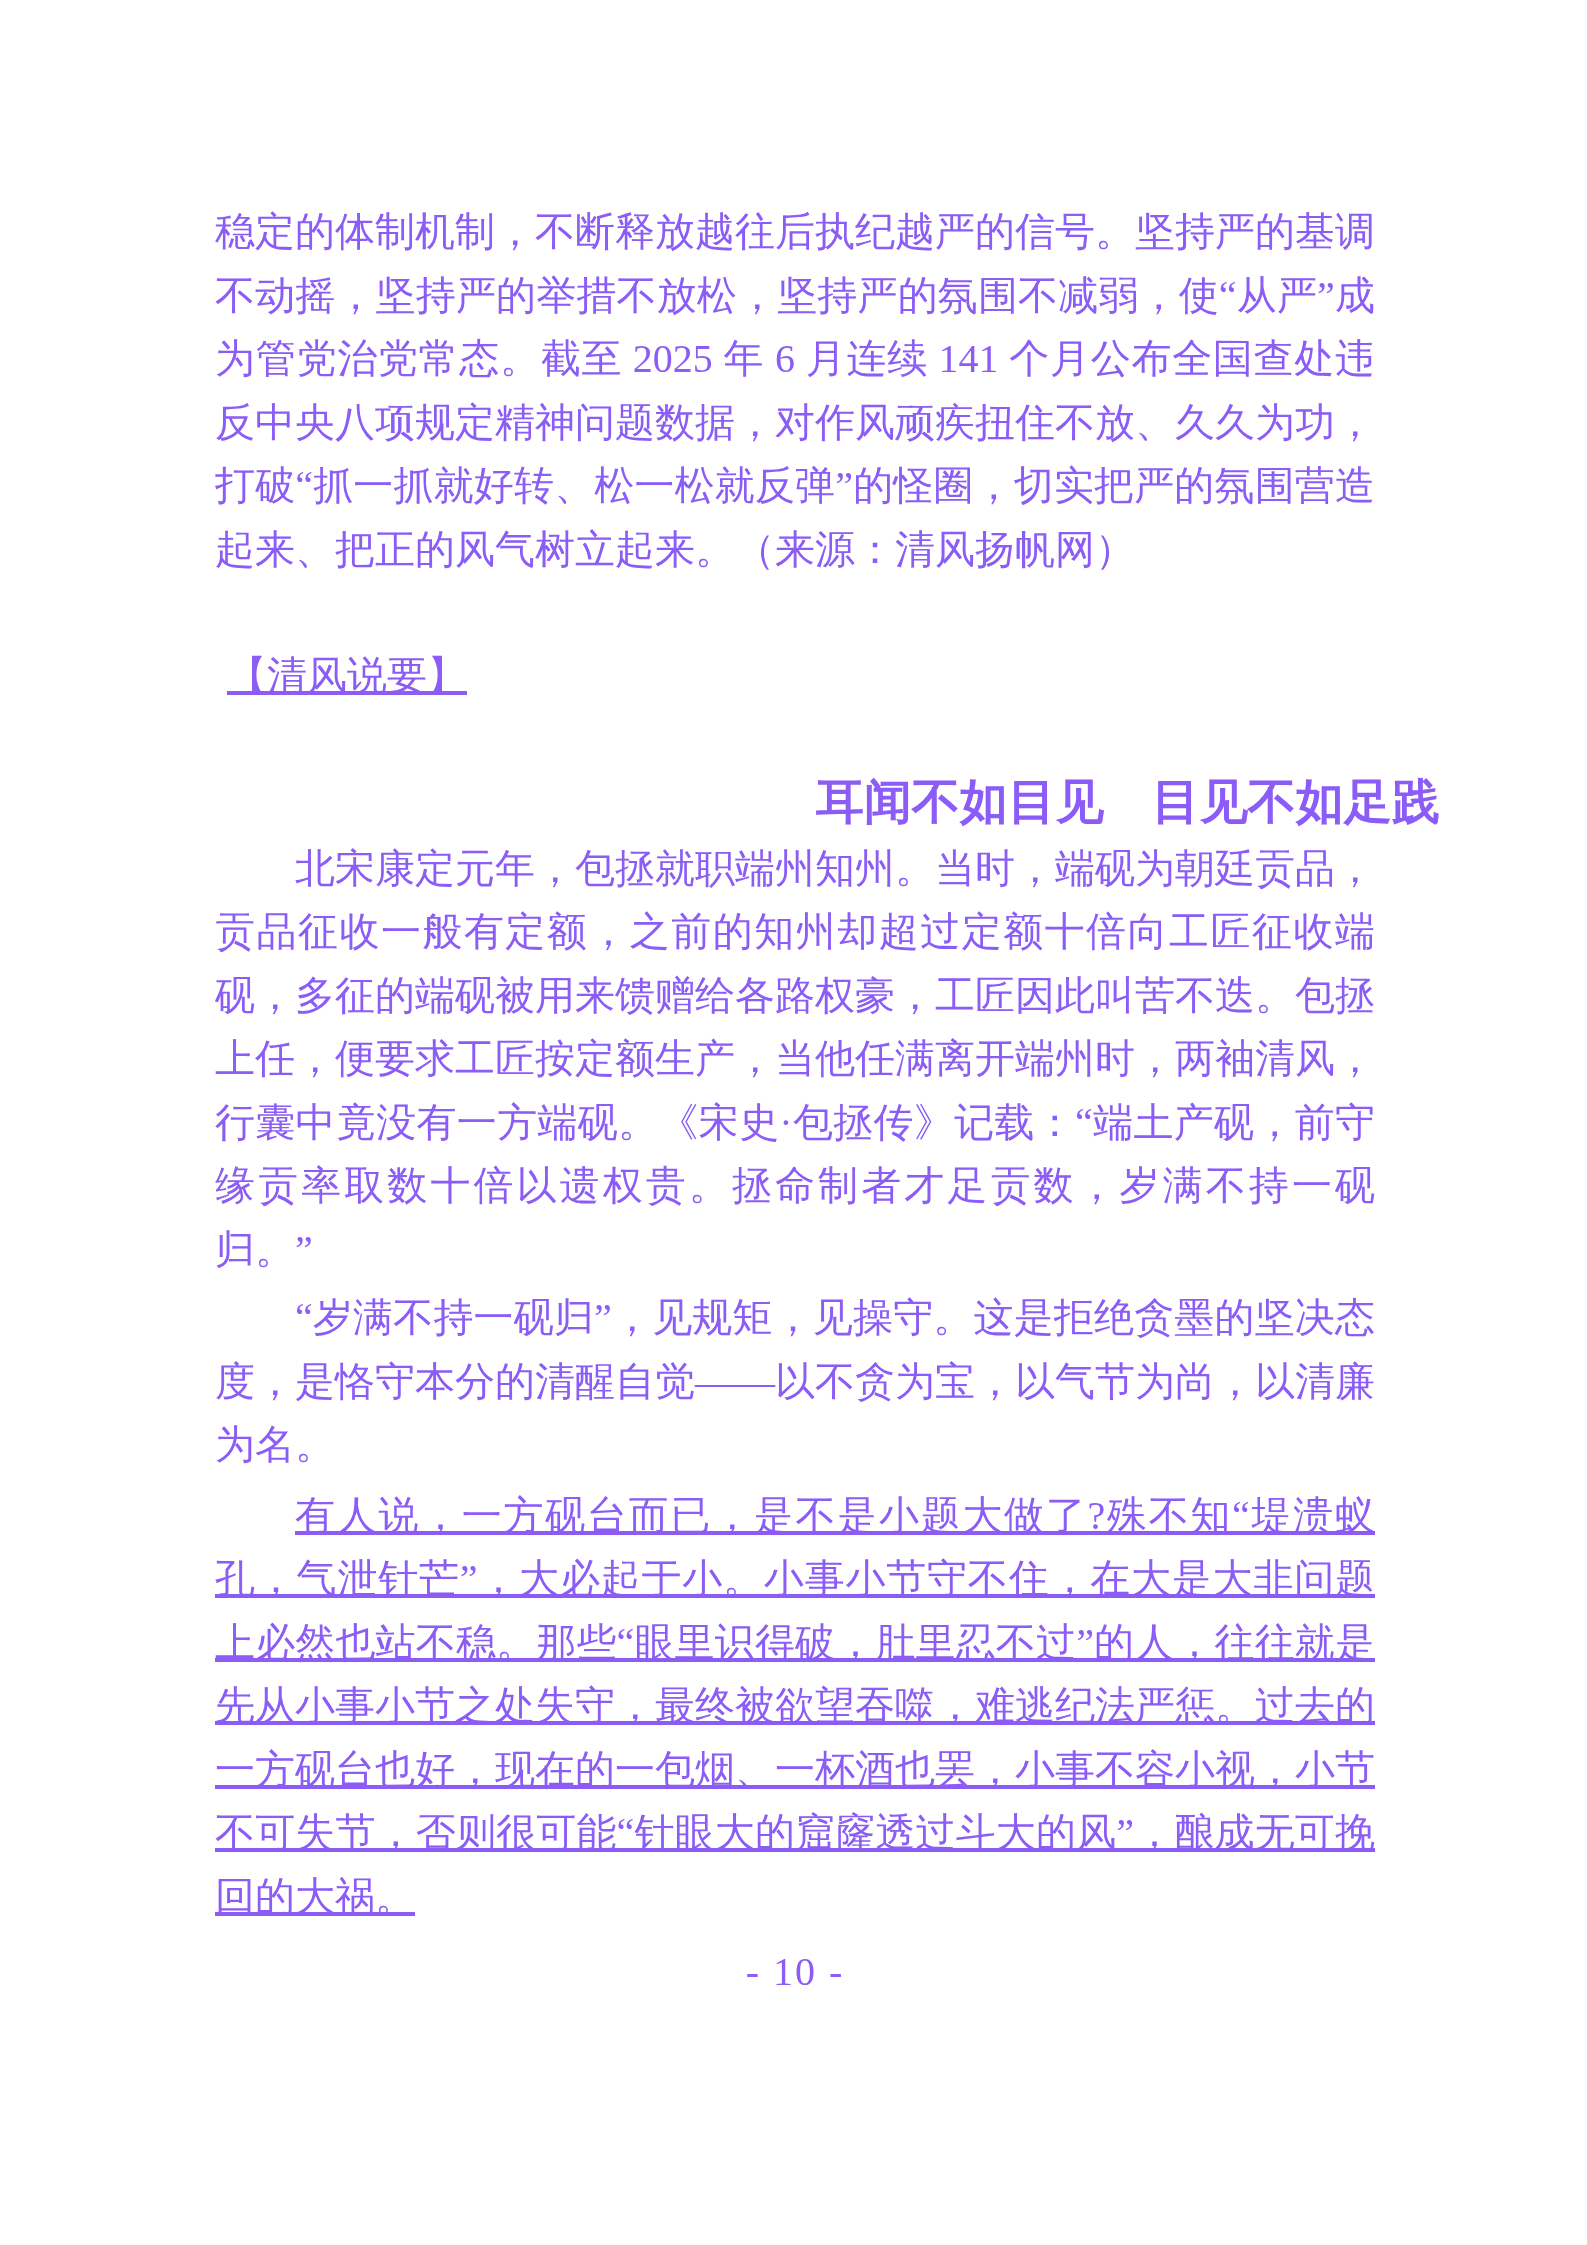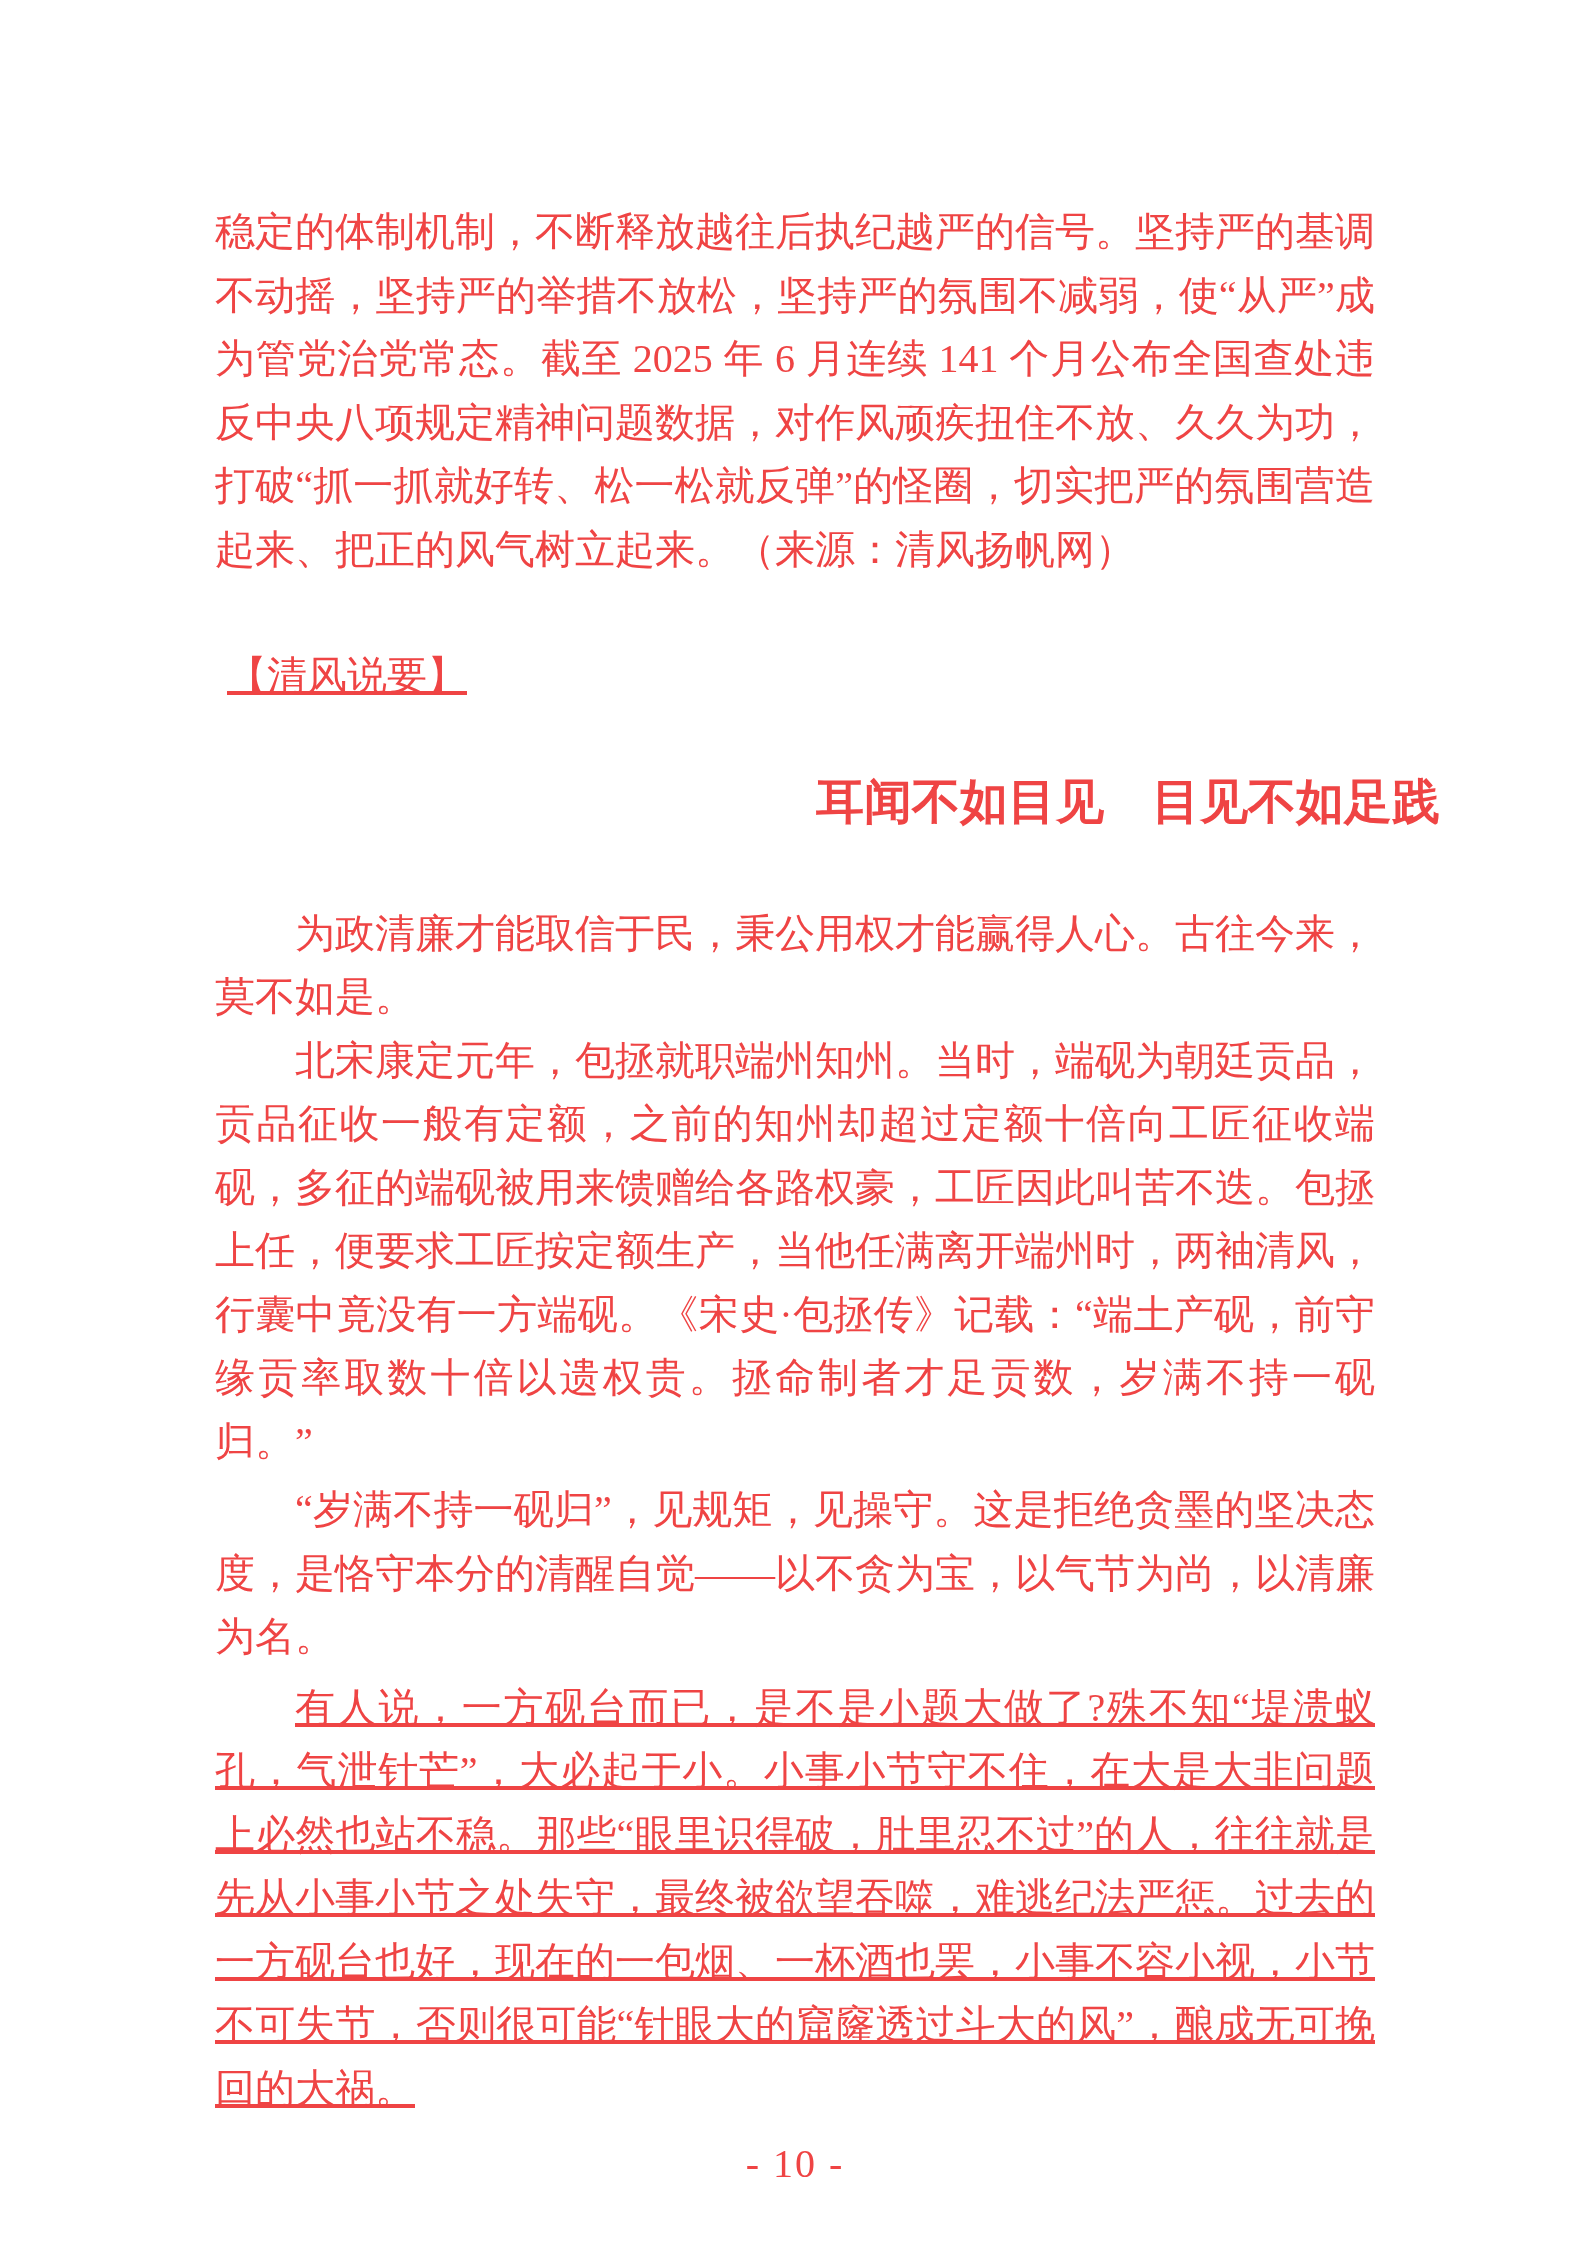--- a/index.html
+++ b/index.html
@@ -5,21 +5,21 @@
   html, body {
     margin: 0;
     padding: 0;
     background: #ffffff;
   }
   .page {
     position: relative;
     width: 1587px;
     height: 2245px;
     background: #ffffff;
-    color: #ef4444;
+    color: #8b5cf6;
     font-family: "Liberation Serif", "DejaVu Serif", serif;
     overflow: hidden;
   }
   .content {
     position: absolute;
     left: 215px;
     top: 0;
     width: 1160px;
   }
   .body-par {
@@ -72,21 +72,20 @@
 
 <div class="page">
   <div class="content">
 
     <p class="body-par continued">稳定的体制机制，不断释放越往后执纪越严的信号。坚持严的基调不动摇，坚持严的举措不放松，坚持严的氛围不减弱，使“从严”成为管党治党常态。截至 2025 年 6 月连续 141 个月公布全国查处违反中央八项规定精神问题数据，对作风顽疾扭住不放、久久为功，打破“抓一抓就好转、松一松就反弹”的怪圈，切实把严的氛围营造起来、把正的风气树立起来。（来源：清风扬帆网）</p>
 
     <p class="section-header">【清风说要】</p>
 
     <h1 class="article-title">耳闻不如目见　目见不如足践</h1>
 
-    <p class="body-par indent par-2">为政清廉才能取信于民，秉公用权才能赢得人心。古往今来，莫不如是。</p>
 
     <p class="body-par indent par-3">北宋康定元年，包拯就职端州知州。当时，端砚为朝廷贡品，贡品征收一般有定额，之前的知州却超过定额十倍向工匠征收端砚，多征的端砚被用来馈赠给各路权豪，工匠因此叫苦不迭。包拯上任，便要求工匠按定额生产，当他任满离开端州时，两袖清风，行囊中竟没有一方端砚。《宋史·包拯传》记载：“端土产砚，前守缘贡率取数十倍以遗权贵。拯命制者才足贡数，岁满不持一砚归。”</p>
 
     <p class="body-par indent par-4">“岁满不持一砚归”，见规矩，见操守。这是拒绝贪墨的坚决态度，是恪守本分的清醒自觉——以不贪为宝，以气节为尚，以清廉为名。</p>
 
     <p class="body-par indent par-5">有人说，一方砚台而已，是不是小题大做了?殊不知“堤溃蚁孔，气泄针芒”，大必起于小。小事小节守不住，在大是大非问题上必然也站不稳。那些“眼里识得破，肚里忍不过”的人，往往就是先从小事小节之处失守，最终被欲望吞噬，难逃纪法严惩。过去的一方砚台也好，现在的一包烟、一杯酒也罢，小事不容小视，小节不可失节，否则很可能“针眼大的窟窿透过斗大的风”，酿成无可挽回的大祸。</p>
 
     <div class="page-number">- 10 -</div>
 
   </div>

